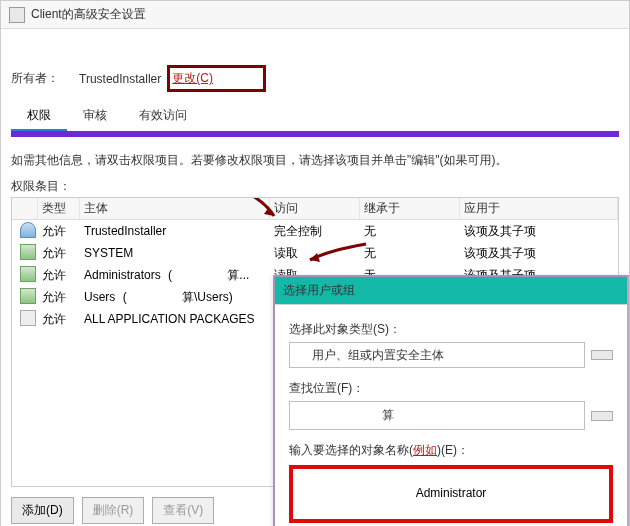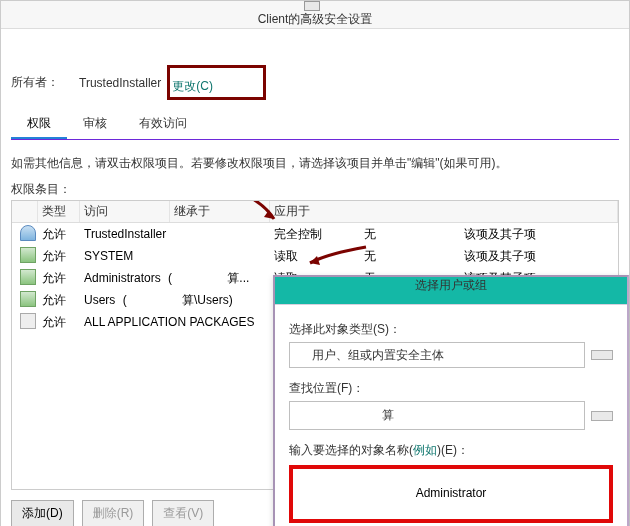--- a/index.html
+++ b/index.html
@@ -1,26 +1,26 @@
 <!DOCTYPE html>
 <html><head>
 <meta charset="utf-8">
 <style>
   * { box-sizing: border-box; font-family: "Microsoft YaHei", "Segoe UI", Tahoma, sans-serif; font-size: 12px; }
   body { margin: 0; background: #fff; width: 630px; }
   .window { border: 1px solid #ccc; width: 630px; }
-  .titlebar { height: 28px; border-bottom: 1px solid #ddd; display: flex; align-items: center; padding: 0 8px; color: #333; background: #f7f7f7; flex-direction: column; }
+  .titlebar { height: 28px; border-bottom: 1px solid #ddd; display: flex; align-items: center; padding: 0 8px; color: #333; background: #f7f7f7; }
   .dlg-icon { width: 16px; height: 16px; border: 1px solid #999; background: #e8e8e8; margin-right: 6px; }
   .content { padding: 10px 10px 0 10px; position: relative; }
   .owner-row { display: flex; align-items: center; margin: 26px 0 10px 0; }
   .owner-row .lbl { color: #333; margin-right: 20px; }
   .owner-row .val { color: #333; margin-right: 6px; }
   .owner-box { border: 3px solid #7b0300; padding: 2px 50px 2px 2px; display: inline-flex; align-items: center; }
-  .link { color: #0f766e; cursor: pointer; margin-top: 8px; }
-  .tabs { display: flex; border-bottom: 1px solid #6d28d9; margin-top: 0; }
+  .link { color: #b91c1c; text-decoration: underline; cursor: pointer; }
+  .tabs { display: flex; border-bottom: 6px solid #6d28d9; margin-top: 0; }
   .tab { padding: 5px 16px; color: #333; cursor: pointer; }
   .tab.active { border-bottom: 2px solid #2382d7; color: #000; }
   .hint { margin: 14px 0 8px 0; color: #333; line-height: 1.6; }
   .ent-label { margin: 6px 0 2px 0; color: #333; }
   .list-box { border: 1px solid #ccc; height: 290px; overflow: hidden; position: relative; }
   .list-head, .row { display: flex; align-items: center; }
   .list-head { background: #f7f7f7; border-bottom: 1px solid #ddd; height: 22px; }
   .col-ico { width: 26px; }
   .col-type { width: 42px; padding-left: 2px; }
   .col-prin { width: 190px; }
@@ -77,20 +77,21 @@
       <div class="tab">有效访问</div>
     </div>
 
     <div class="hint">如需其他信息，请双击权限项目。若要修改权限项目，请选择该项目并单击"编辑"(如果可用)。</div>
     <div class="ent-label">权限条目：</div>
 
     <div class="list-box">
       <div class="list-head">
         <span class="col-ico"></span>
         <span class="col-type">类型</span>
+        <span class="col-prin">主体</span>
         <span class="col-acc">访问</span>
         <span class="col-inh">继承于</span>
         <span class="col-app">应用于</span>
       </div>
       <div id="rows">
           <div class="row">
             <span class="col-ico"><span class="prin-ico person"></span></span>
             <span class="col-type">允许</span>
             <span class="col-prin">TrustedInstaller</span>
             <span class="col-acc">完全控制</span>

